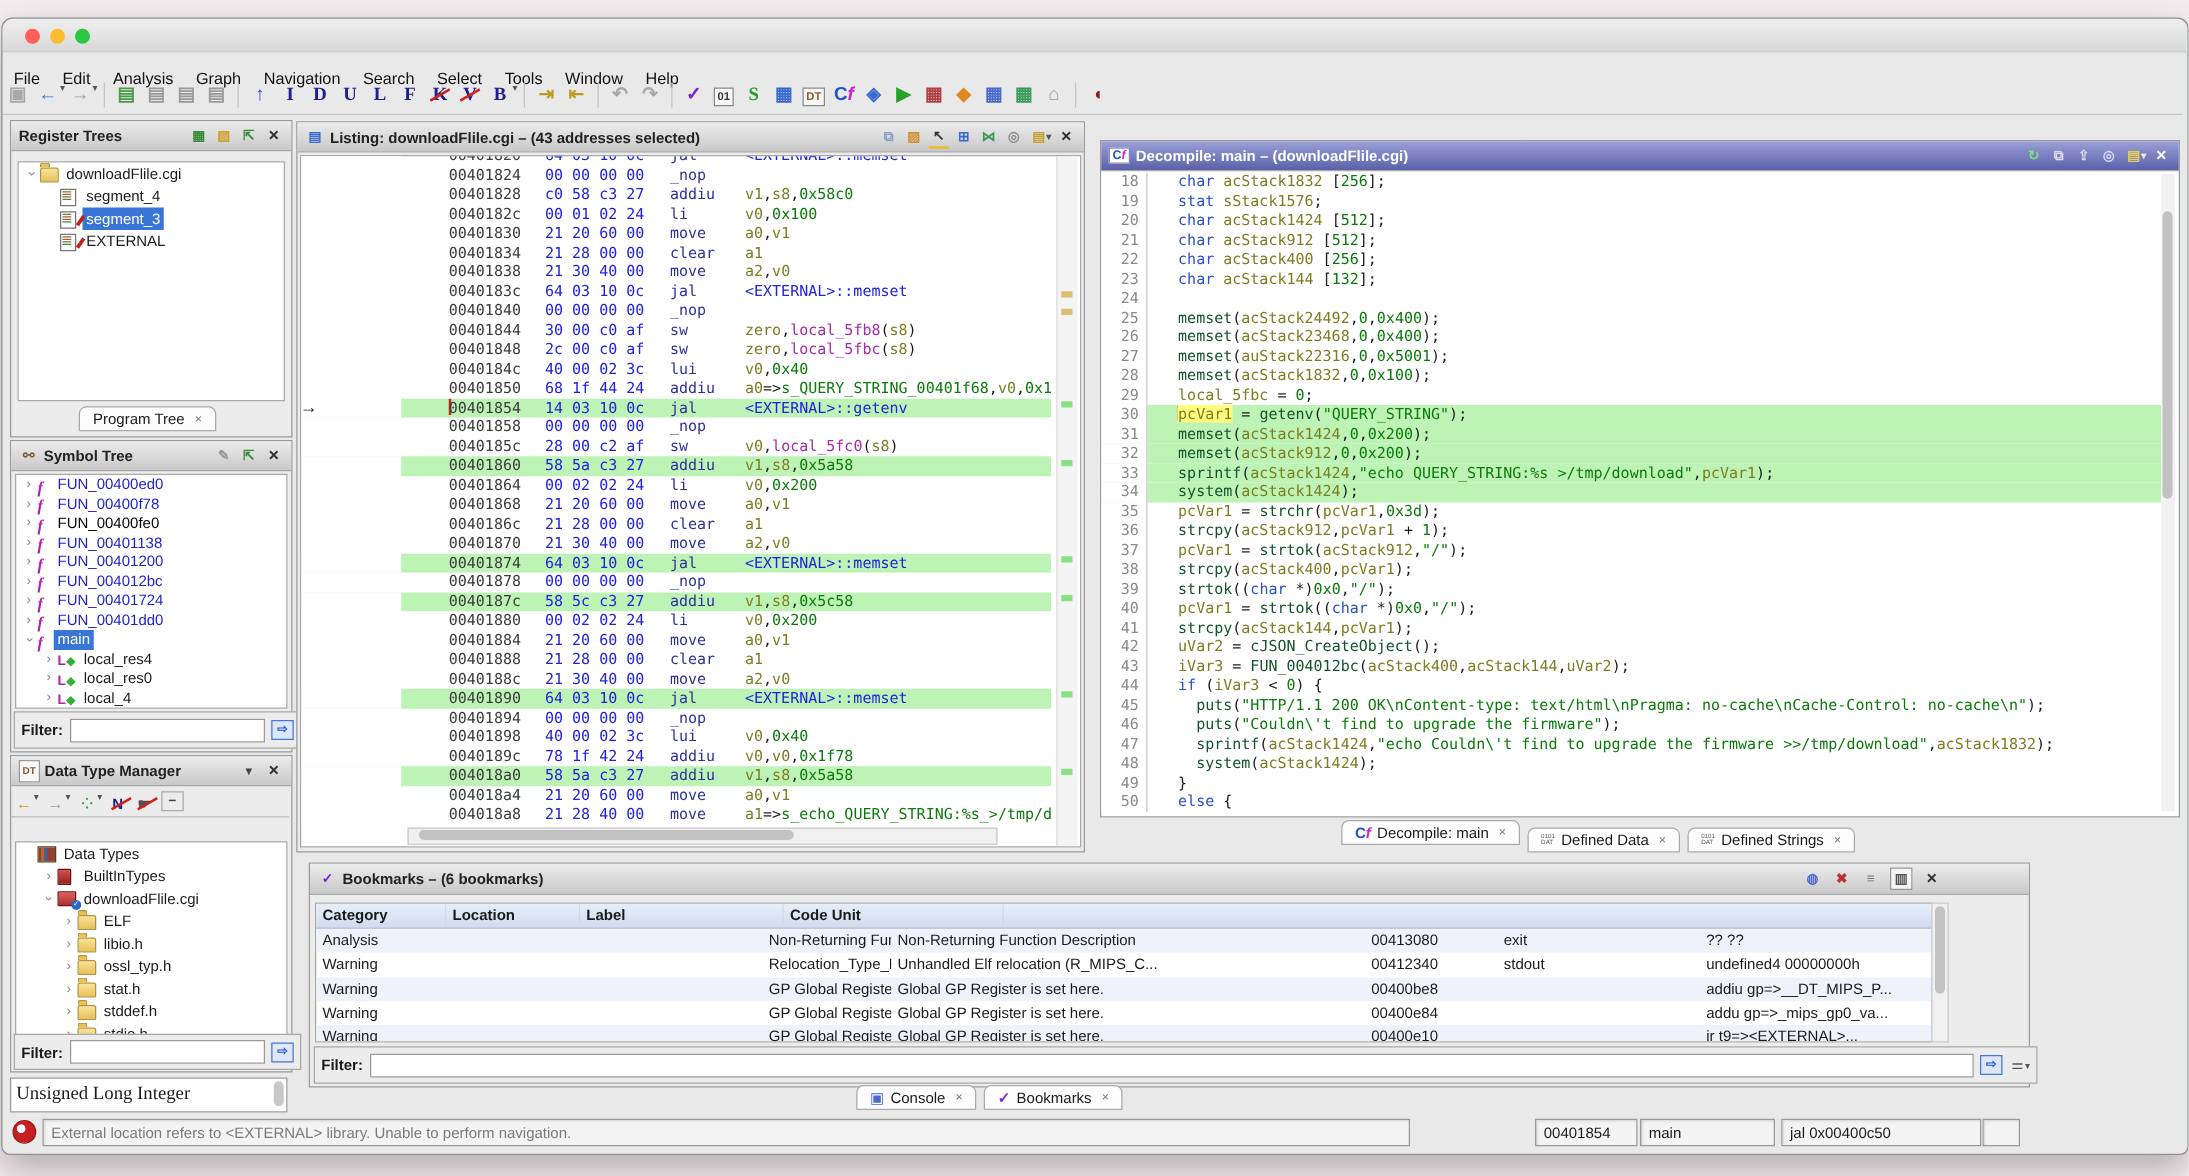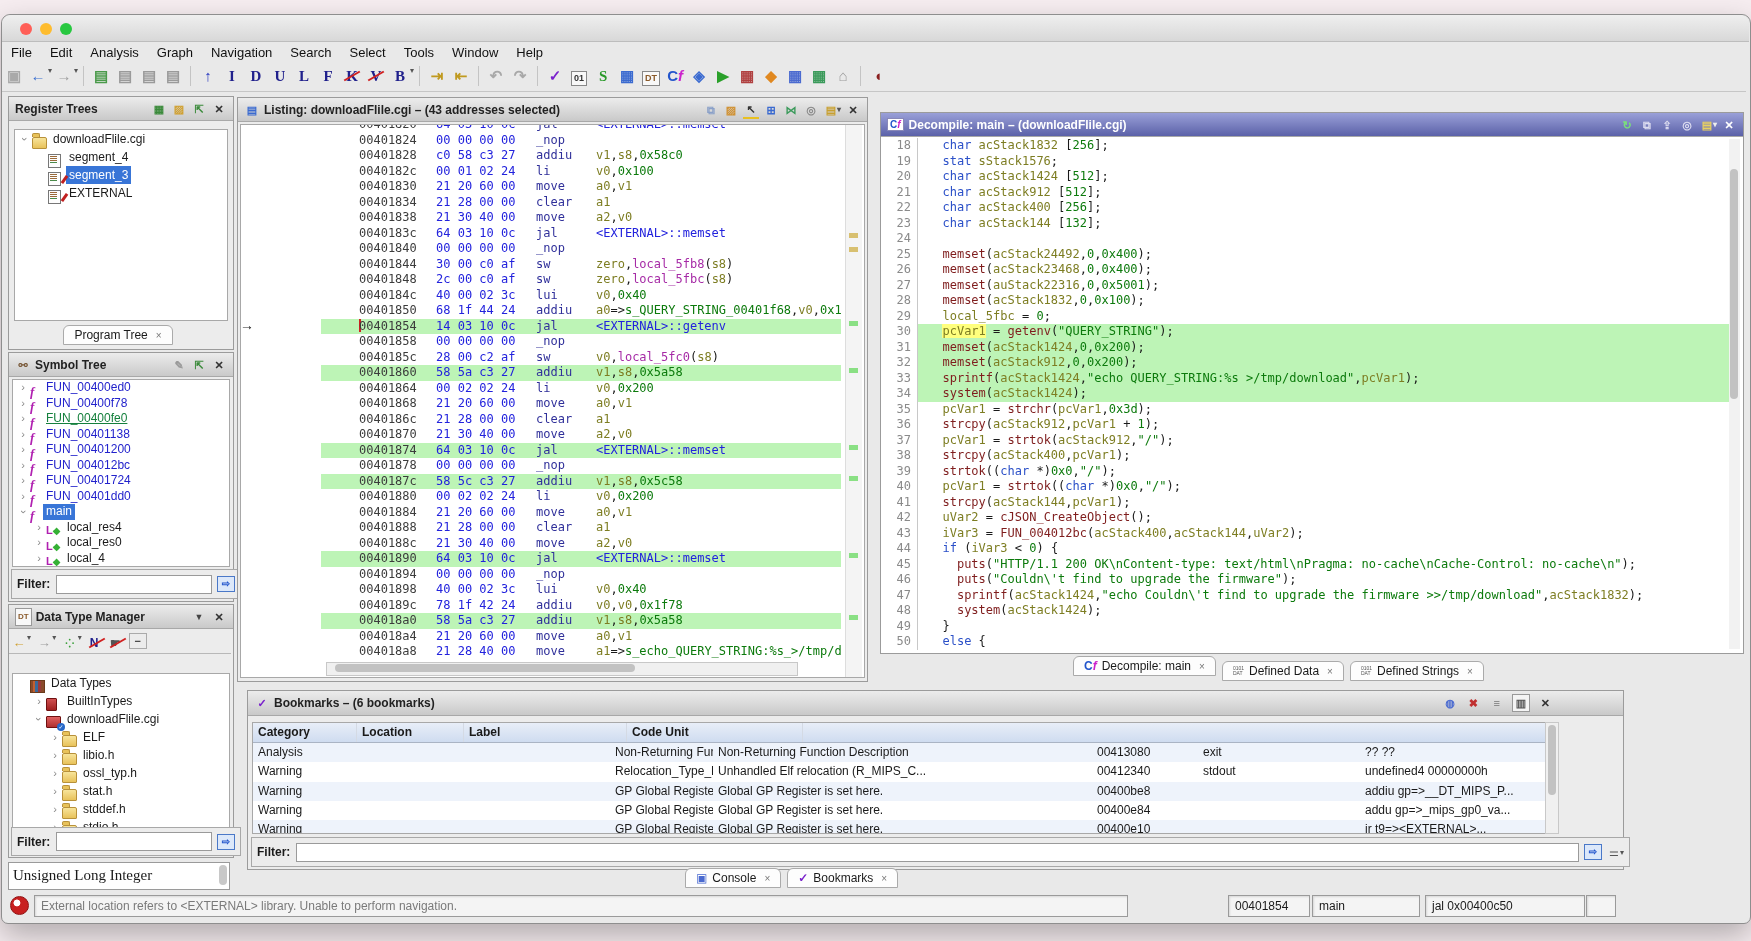--- a/index.html
+++ b/index.html
@@ -7,42 +7,42 @@
           font-family:"Liberation Sans",sans-serif;font-size:12px;color:#1a1a1a;}
   .window{position:absolute;left:1px;top:14px;width:1748px;height:908px;background:#e9e9e9;
           border:1px solid #8e8e8e;border-radius:9px 9px 7px 7px;box-shadow:0 12px 30px rgba(0,0,0,.28);}
   
   .titlebar{position:absolute;left:2px;top:15px;width:1747px;height:26px;
             background:linear-gradient(#efefef,#d8d8d8);border-radius:9px 9px 0 0;border-bottom:1px solid #bdbdbd;}
   .tl{position:absolute;top:8px;width:12px;height:12px;border-radius:50%;}
   .wtitle{position:absolute;left:0;right:0;top:6px;text-align:center;font-weight:bold;color:#3c3c3c;font-size:12px;}
   
   .menubar{position:absolute;left:2px;top:41px;width:1740px;height:21px;}
-  .menu-item{display:inline-block;padding:4px 9px;font-size:13px;color:#111;}
+  .menu-item{display:inline-block;padding:14px 9px;font-size:13px;color:#111;}
   
   .toolbar{position:absolute;left:2px;top:62px;width:1744px;height:29px;border-bottom:1px solid #c6c6c6;}
   .tbi{display:inline-block;vertical-align:top;margin:3px 1px;width:22px;height:22px;line-height:22px;
        text-align:center;font-size:15px;font-weight:bold;}
   .tbi.lt{font-family:"Liberation Serif",serif;font-size:15px;}
   .tbi.boxed span{display:inline-block;font-size:9px;border:1px solid #888;padding:0 2px;line-height:13px;background:#f8f8f8;}
   .tbi.struck{position:relative;}
   .tbi.struck:after{content:"";position:absolute;left:2px;top:10px;width:18px;height:2px;background:#d02020;transform:rotate(-30deg);}
   .tbsep{display:inline-block;vertical-align:top;width:1px;height:20px;background:#c4c4c4;margin:4px 5px;}
   .dd{font-size:8px;color:#555;margin-left:-2px;}
   .cf-c{color:#2255cc;font-weight:bold;} .cf-f{color:#cc22cc;font-style:italic;font-weight:bold;}
   
   .panel{position:absolute;border:1px solid #9b9b9b;background:#ececec;}
   .phead{height:23px;background:linear-gradient(#ececec,#c9c9c9);border-bottom:1px solid #a8a8a8;
          display:flex;align-items:center;padding:0 6px;font-weight:bold;color:#222;}
   .phead .sp{flex:1;}
   .hico{display:inline-block;width:16px;height:16px;line-height:16px;text-align:center;font-size:11px;margin-left:4px;}
   .phead-blue{background:linear-gradient(#9aa0d8,#5b61a8);color:#fff;}
   .whitebox{position:absolute;background:#fff;border:1px solid #a8a8a8;overflow:hidden;}
   
-  .trow{height:18px;line-height:18px;white-space:nowrap;display:flex;align-items:flex-end;}
+  .trow{height:18px;line-height:18px;white-space:nowrap;display:flex;align-items:center;}
   .trow .lbl{padding:0 3px;}
   .trow.sel .lbl{background:#3875d7;color:#fff;}
   .exp{display:inline-block;width:12px;color:#8a8a8a;font-size:11px;text-align:center;}
   .exp.open{transform:rotate(90deg);}
   .ticon{display:inline-block;width:15px;height:12px;margin:0 3px 0 1px;position:relative;}
   .ic-folder{background:linear-gradient(#f7e49a,#e8c25a);border:1px solid #b8913a;border-radius:2px 2px 1px 1px;height:10px;}
   .ic-folder:before{content:"";position:absolute;left:0;top:-3px;width:6px;height:3px;background:#e8c25a;border:1px solid #b8913a;border-bottom:none;border-radius:2px 2px 0 0;}
   .ic-page{background:#fdfdfd;border:1px solid #777;height:12px;width:11px;}
   .ic-page:before{content:"";position:absolute;left:2px;top:2px;width:7px;height:1px;background:#9a6a3a;box-shadow:0 2px 0 #9a6a3a,0 4px 0 #9a6a3a,0 6px 0 #4a8a4a;}
   .ic-page.edited:after{content:"";position:absolute;right:-3px;top:3px;width:3px;height:9px;background:#c02020;transform:rotate(35deg);}
@@ -57,21 +57,21 @@
   .filterrow .flabel{font-weight:bold;margin-right:6px;}
   .finput{flex:1;height:17px;background:#fff;border:1px solid #9a9a9a;}
   .fico{width:16px;height:14px;margin-left:5px;background:#dce8fa;border:1px solid #4a78c8;color:#2255cc;
         font-size:10px;line-height:13px;text-align:center;font-weight:bold;}
   
   .code{font-family:"DejaVu Sans Mono","Liberation Mono",monospace;font-size:12px;line-height:15.5px;white-space:pre;}
   .crow{height:15.5px;display:flex;}
   .crow.hl{background:#bdf4b6;}
   .c-a{color:#3c3c3c;} .c-b{color:#2222dd;} .c-m{color:#30309a;} .c-r{color:#7d7d22;}
   .c-n{color:#0c7a0c;} .c-v{color:#a62ba6;} .c-x{color:#2222dd;} .c-t{color:#1a1a1a;}
-  .c-k{color:#2b50c8;} .c-f{color:#7f1d1d;text-align:right;} .c-s{color:#0c7a0c;}
+  .c-k{color:#2b50c8;} .c-f{color:#14532d;text-align:right;} .c-s{color:#0c7a0c;}
   .caret{display:inline-block;width:2px;margin-right:-2px;background:#d02020;height:13px;vertical-align:-2px;}
   .curtok{background:#ffff7d;}
   .gut{width:30px;text-align:right;color:#8a8a8a;border-right:1px solid #c8c8c8;padding-right:6px;flex:none;}
   
   .bm-headrow{display:flex;background:linear-gradient(#e8eef8,#cfdcf0);border-bottom:1px solid #aab4c4;height:19px;line-height:19px;font-weight:bold;}
   .bm-cell{padding:0 5px;overflow:hidden;white-space:nowrap;flex:none;border-right:1px solid #d4dae4;}
   .bm-row{display:flex;height:19.3px;line-height:19.3px;}
   .bm-row:nth-child(odd){background:#eef3fb;}
   .sort-ico{float:right;color:#8899aa;font-size:8px;margin-top:1px;}
   
@@ -167,21 +167,21 @@
           <span class="lbl" style="color: rgb(34, 34, 204);">FUN_00400ed0</span>
         </div>
         <div class="trow" style="height: 15.5px; line-height: 15.5px; padding-left: 4px;">
           <span class="exp">›</span>
           <span class="ticon ic-func">f</span>
           <span class="lbl" style="color: rgb(34, 34, 204);">FUN_00400f78</span>
         </div>
         <div class="trow" style="height: 15.5px; line-height: 15.5px; padding-left: 4px;">
           <span class="exp">›</span>
           <span class="ticon ic-func">f</span>
-          <span class="lbl" style="color: #15803d; text-decoration: underline;">FUN_00400fe0</span>
+          <span class="lbl" style="color: #000000;">FUN_00400fe0</span>
         </div>
         <div class="trow" style="height: 15.5px; line-height: 15.5px; padding-left: 4px;">
           <span class="exp">›</span>
           <span class="ticon ic-func">f</span>
           <span class="lbl" style="color: rgb(34, 34, 204);">FUN_00401138</span>
         </div>
         <div class="trow" style="height: 15.5px; line-height: 15.5px; padding-left: 4px;">
           <span class="exp">›</span>
           <span class="ticon ic-func">f</span>
           <span class="lbl" style="color: rgb(34, 34, 204);">FUN_00401200</span>

